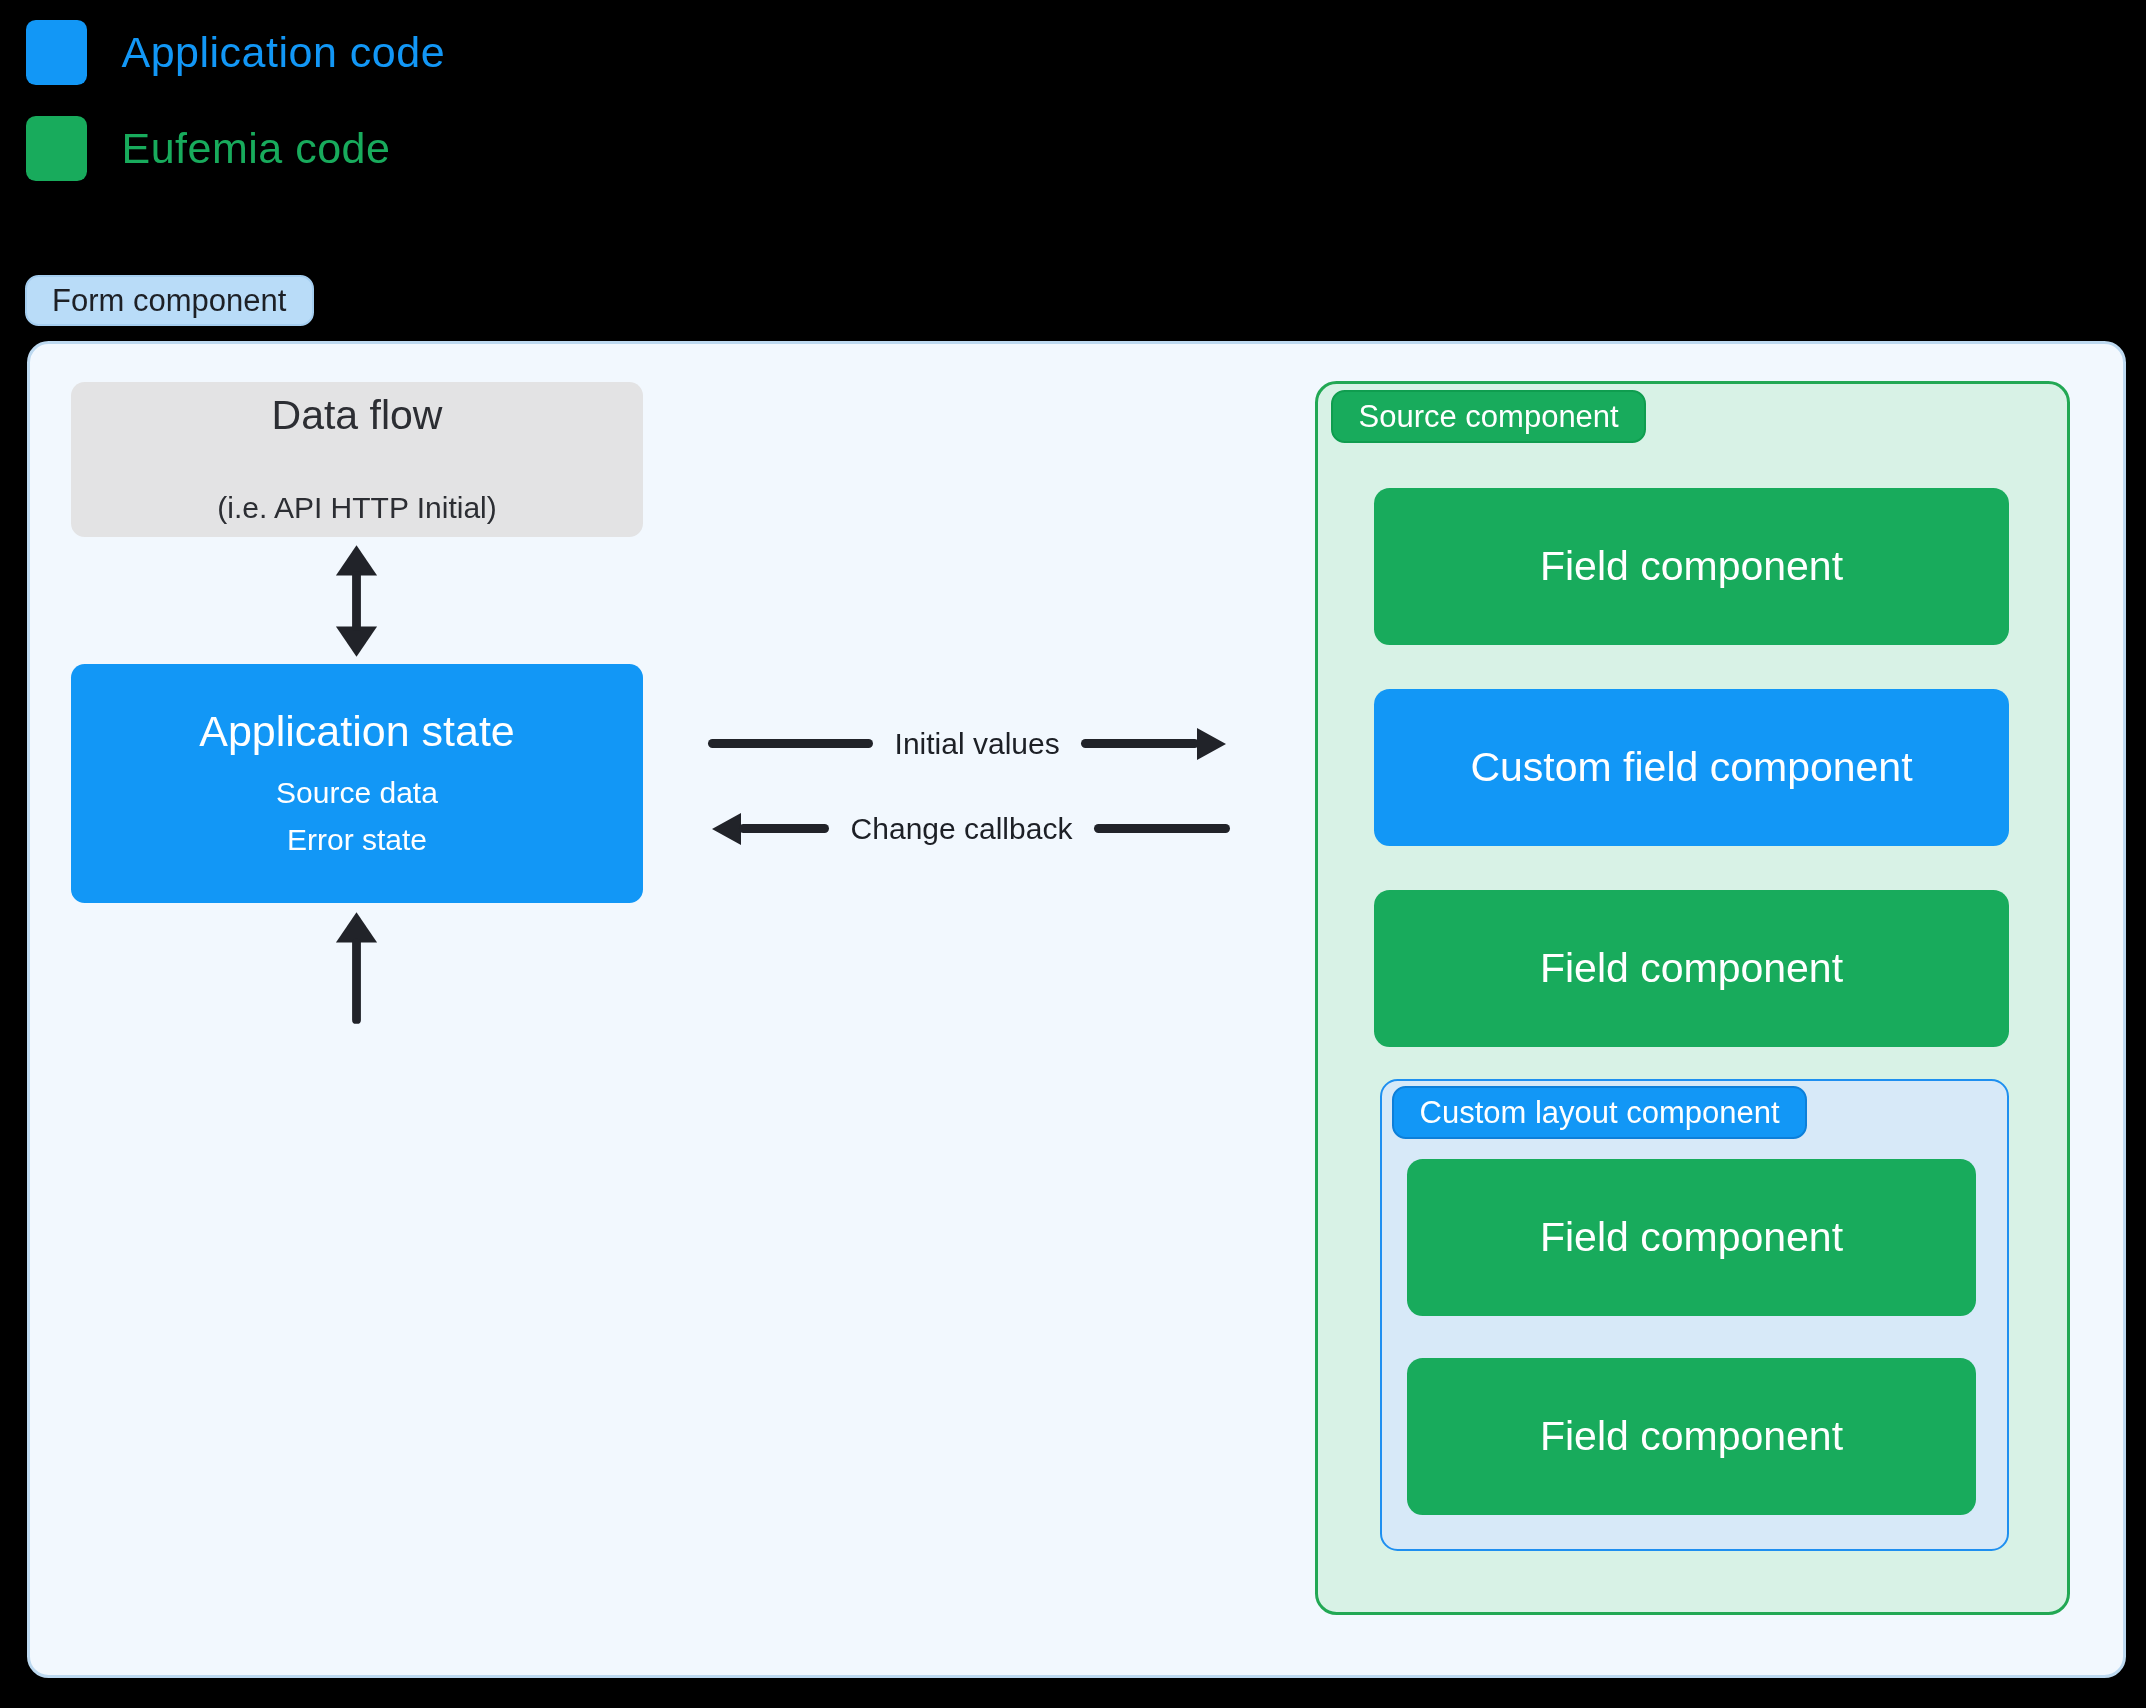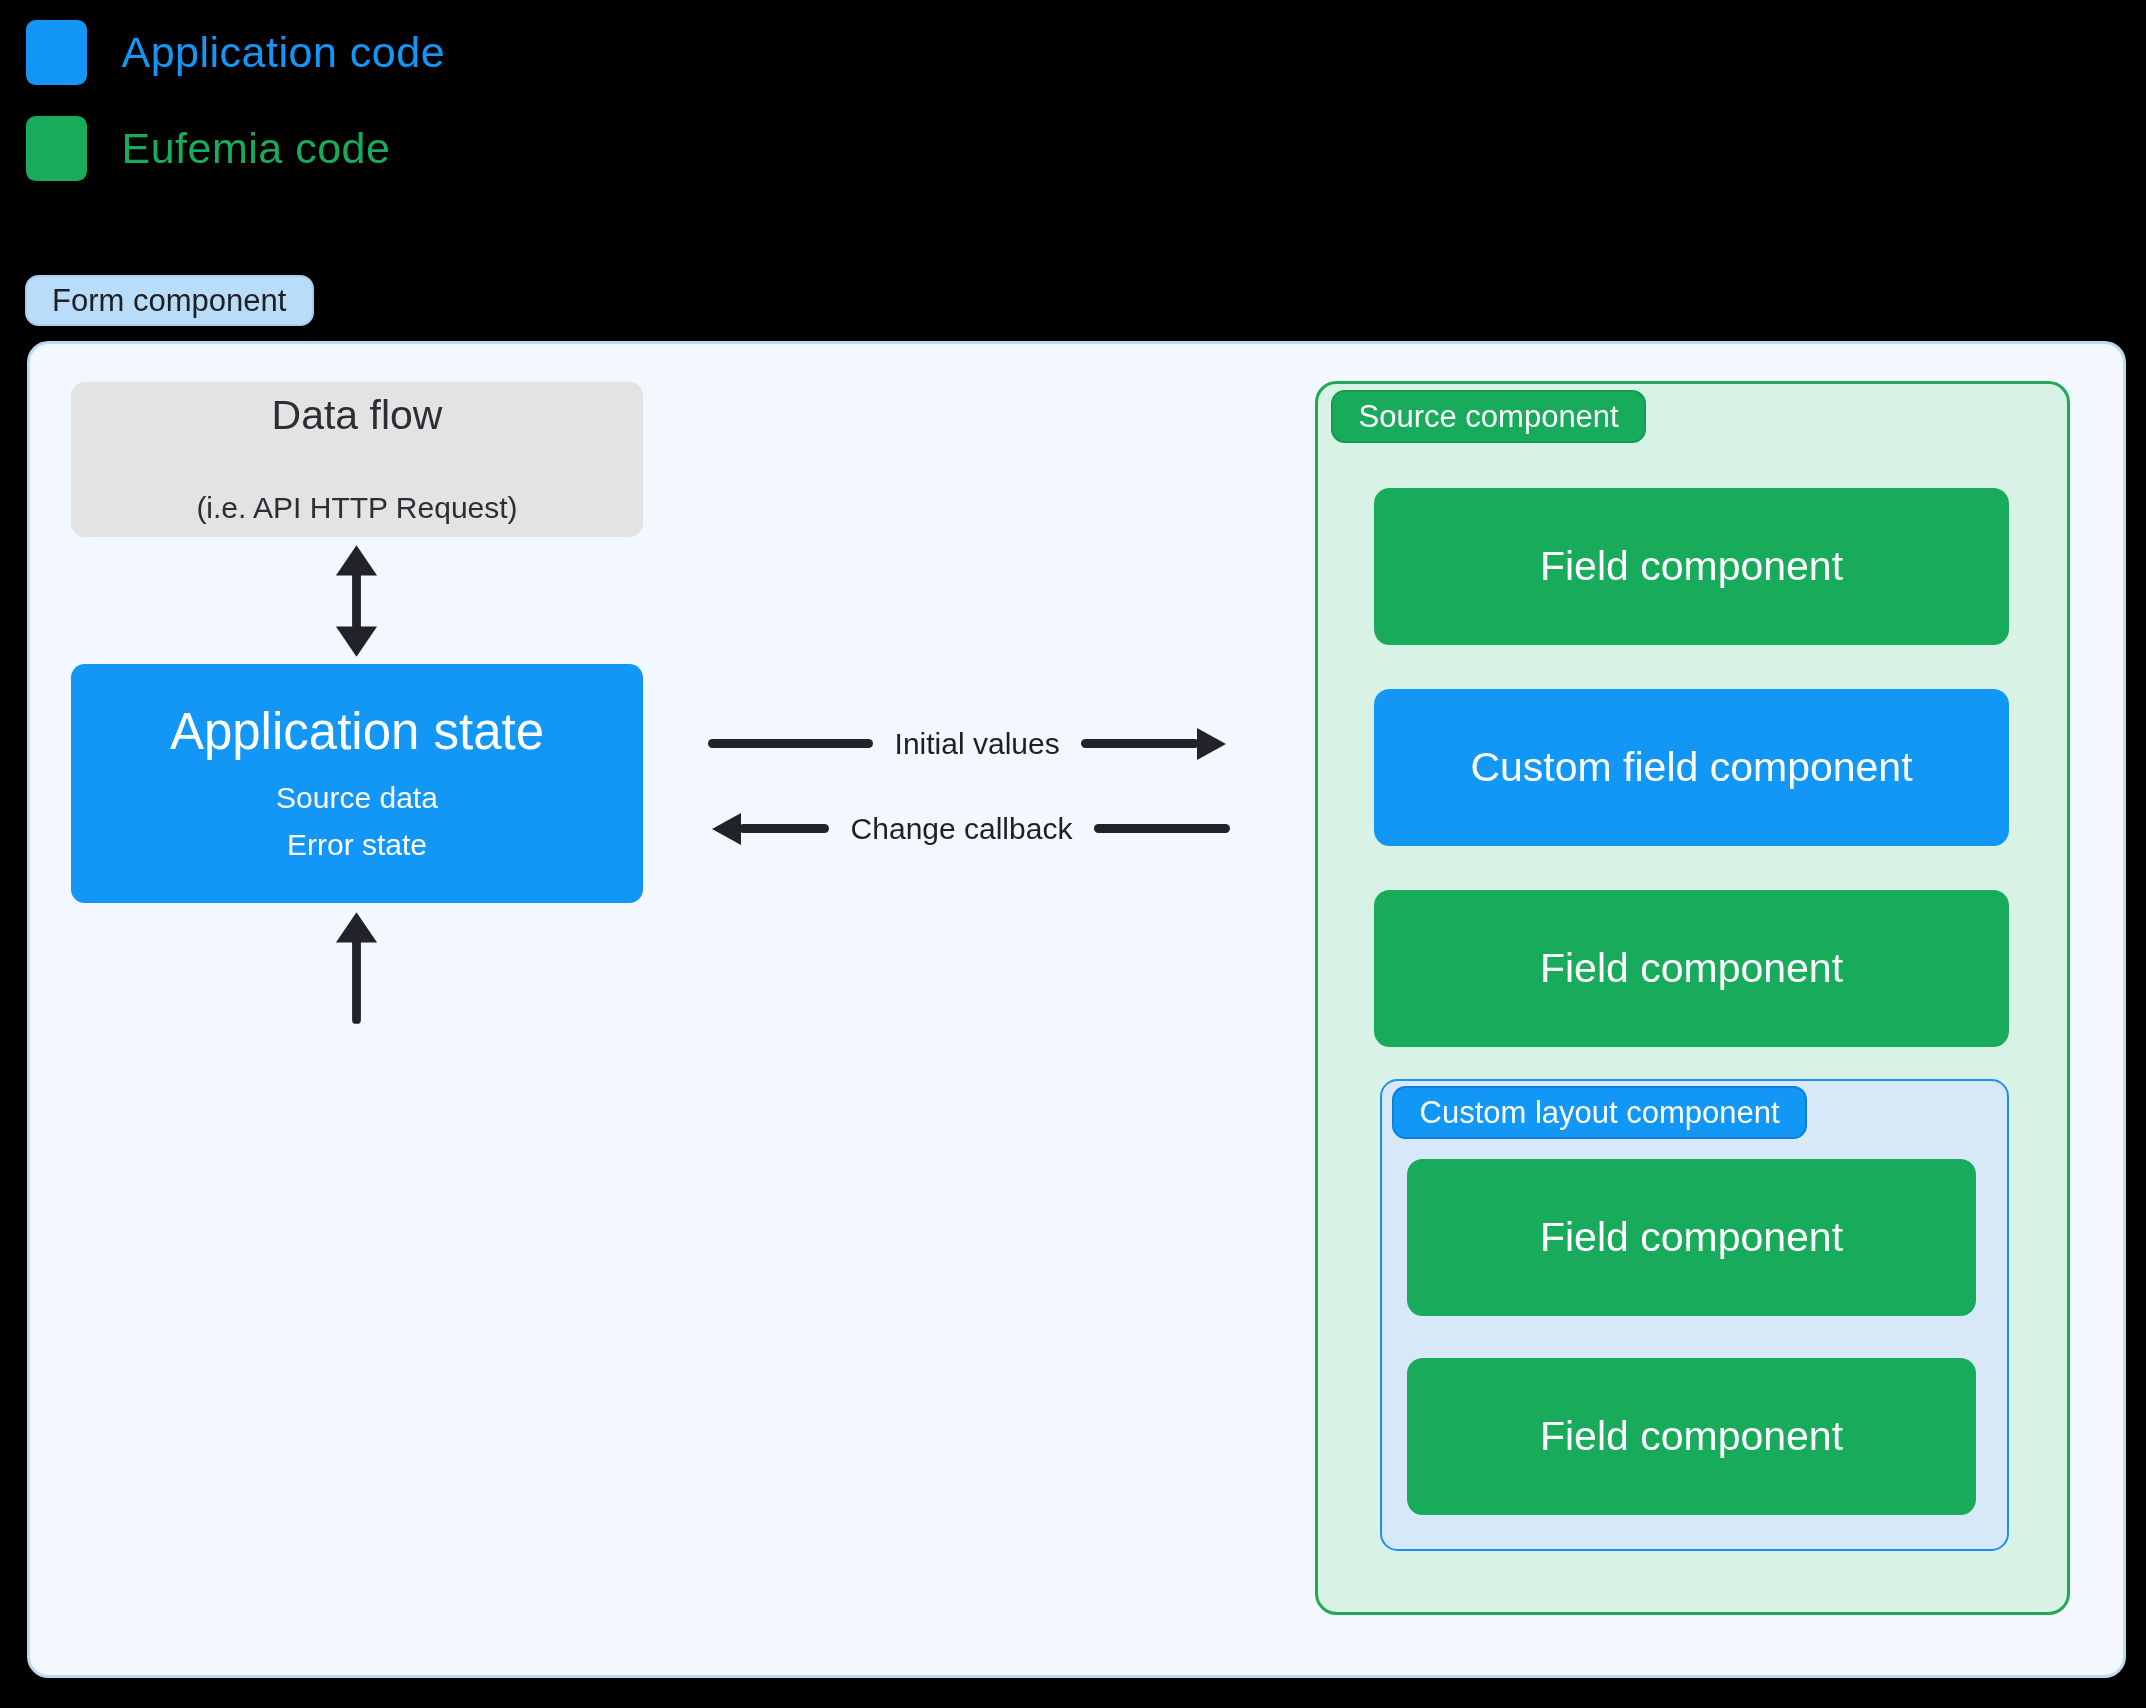--- a/index.html
+++ b/index.html
@@ -31,21 +31,21 @@
     position:absolute;left:26.5px;top:341px;width:2099px;height:1337px;box-sizing:border-box;
     background:var(--panel-bg,#f2f8fe);
     border:3.9px solid var(--panel-border,#bdd9f0);border-radius:21.6px;
   }
   
   .node{
     position:absolute;box-sizing:border-box;border-radius:13.7px;
     display:flex;flex-direction:column;align-items:center;justify-content:center;
     text-align:center;
   }
-  .node .title{font-size:51px;font-weight:500;line-height:1.25;}
+  .node .title{font-size:43px;font-weight:500;line-height:1.25;}
   .node .subtitle{font-size:30px;font-weight:400;line-height:1.45;}
   .node.gray{background:var(--gray-box-bg,#e3e3e4);color:#2c2e33;gap:45px;}
   .node.blue{background:var(--app-blue,#1297f6);color:#fff;}
   .box-data-flow{left:71px;top:382px;width:572px;height:155px;gap:5.9px;}
   .box-app-state{left:71px;top:664px;width:572px;height:239px;gap:3.9px;}
   .box-app-state .title{margin-bottom:7.8px;}
   .box-change-handler{left:71px;top:1032px;width:572px;height:155px;gap:5.9px;}
   .box-change-handler .title{font-size:41px;}
   .box-data-flow .title{font-size:41px;}
   
@@ -111,21 +111,21 @@
     <div class="legend-swatch green"></div>
     <div class="legend-label green">Eufemia code</div>
   </div>
 
   <div class="chip form-chip">Form component</div>
 
   <div class="main-panel"></div>
 
   <div class="node gray box-data-flow">
     <div class="title">Data flow</div>
-    <div class="subtitle">(i.e. API HTTP Request)</div>
+    <div class="subtitle">(i.e. API HTTP Initial)</div>
   </div>
 
   <svg class="v-arrow" style="left:333px;top:545px;" width="47" height="112" viewBox="0 0 48 114">
     <polygon points="24,0 45,31 3,31" fill="#212329"></polygon>
     <polygon points="24,114 45,83 3,83" fill="#212329"></polygon>
     <rect x="19.5" y="27" width="9" height="60" fill="#212329"></rect>
   </svg>
 
   <div class="node blue box-app-state">
     <div class="title">Application state</div>

